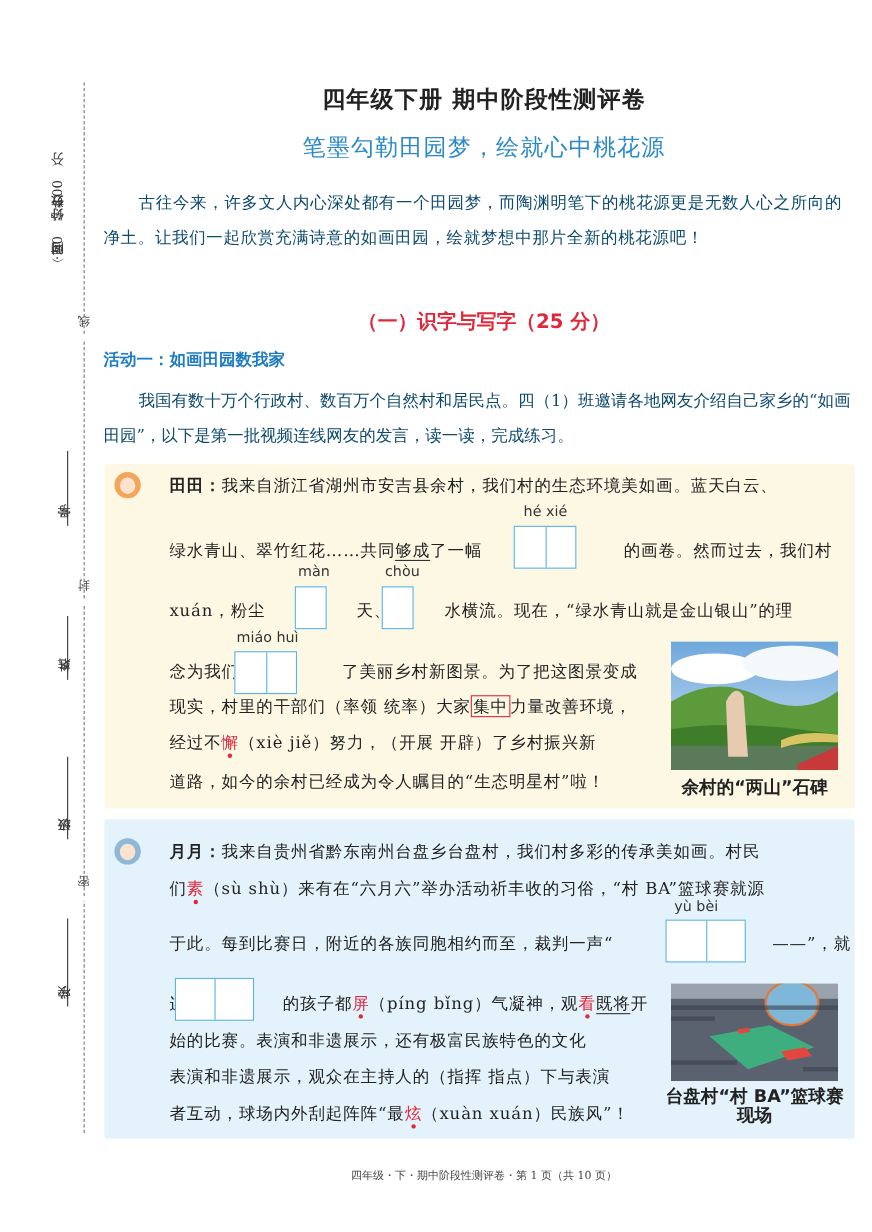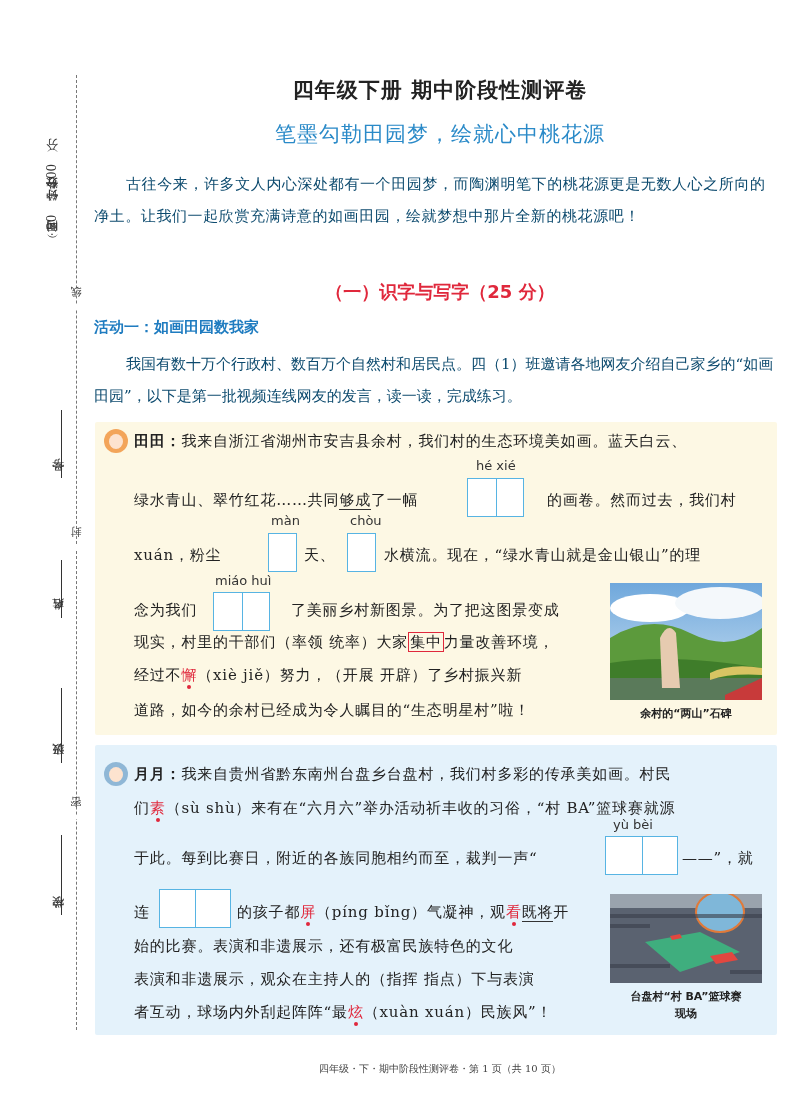--- a/index.html
+++ b/index.html
@@ -20,31 +20,31 @@
   .activity{left:94px;top:318px;font-family:"DejaVu Sans","Liberation Sans",sans-serif;font-weight:bold;font-size:15px;color:#1f7cc0;}
   .intro2{left:94px;width:684px;top:348px;text-indent:32px;}
   
   .card{position:absolute;left:95px;width:682px;border-radius:2px;}
   .card-yellow{top:422px;height:313px;background:#fdf8e4;}
   .card-blue{top:745px;height:290px;background:#e4f2fb;}
   .avatar{position:absolute;width:24px;height:24px;border-radius:50%;}
   .av-boy{background:#f3a55a;}
   .av-girl{background:#8fb7d6;}
   .face{position:absolute;left:5px;top:5px;width:14px;height:15px;border-radius:50%;background:#fde3cf;}
-  .line{position:absolute;font-size:15px;color:#222;white-space:nowrap;letter-spacing:0.8px;}
+  .line{position:absolute;font-size:15px;color:#222;white-space:nowrap;letter-spacing:0.8px;margin-left:20px;}
   .speaker{font-family:"DejaVu Sans","Liberation Sans",sans-serif;font-weight:bold;}
   .box{position:absolute;border:1.5px solid #57b4e3;background:#fff;}
   .box.two::after{content:"";position:absolute;left:50%;top:0;bottom:0;border-left:1px solid #57b4e3;}
   .pinyin{position:absolute;font-family:"DejaVu Sans","Liberation Sans",sans-serif;font-size:13px;color:#333;white-space:nowrap;}
   .red{color:#e0283c;position:relative;}
   .dot::after{content:"";position:absolute;left:50%;bottom:-5px;width:4px;height:4px;margin-left:-2px;border-radius:50%;background:#e0283c;}
   .underline{border-bottom:1.5px solid #333;}
   .boxed{border:1px solid #e0283c;padding:0 1px;}
   .photo{position:absolute;overflow:hidden;}
-  .caption{position:absolute;font-family:"DejaVu Sans","Liberation Sans",sans-serif;font-weight:bold;font-size:11px;color:#222;text-align:center;}
+  .caption{position:absolute;font-family:"DejaVu Sans","Liberation Sans",sans-serif;font-weight:bold;font-size:16px;color:#222;text-align:center;}
   .footer{left:90px;width:700px;top:1062px;text-align:center;font-size:10px;color:#444;}
 </style>
 </head>
 <body>
 
 <div class="dash-line"></div>
 <div class="margin-label" style="left:44px;top:160px;">（时间：90 分钟　分数：100 分）</div>
 <div class="margin-line-mark" style="left:70px;top:305px;">线</div>
 <div class="margin-line-mark" style="left:70px;top:545px;">封</div>
 <div class="margin-line-mark" style="left:70px;top:815px;">密</div>

